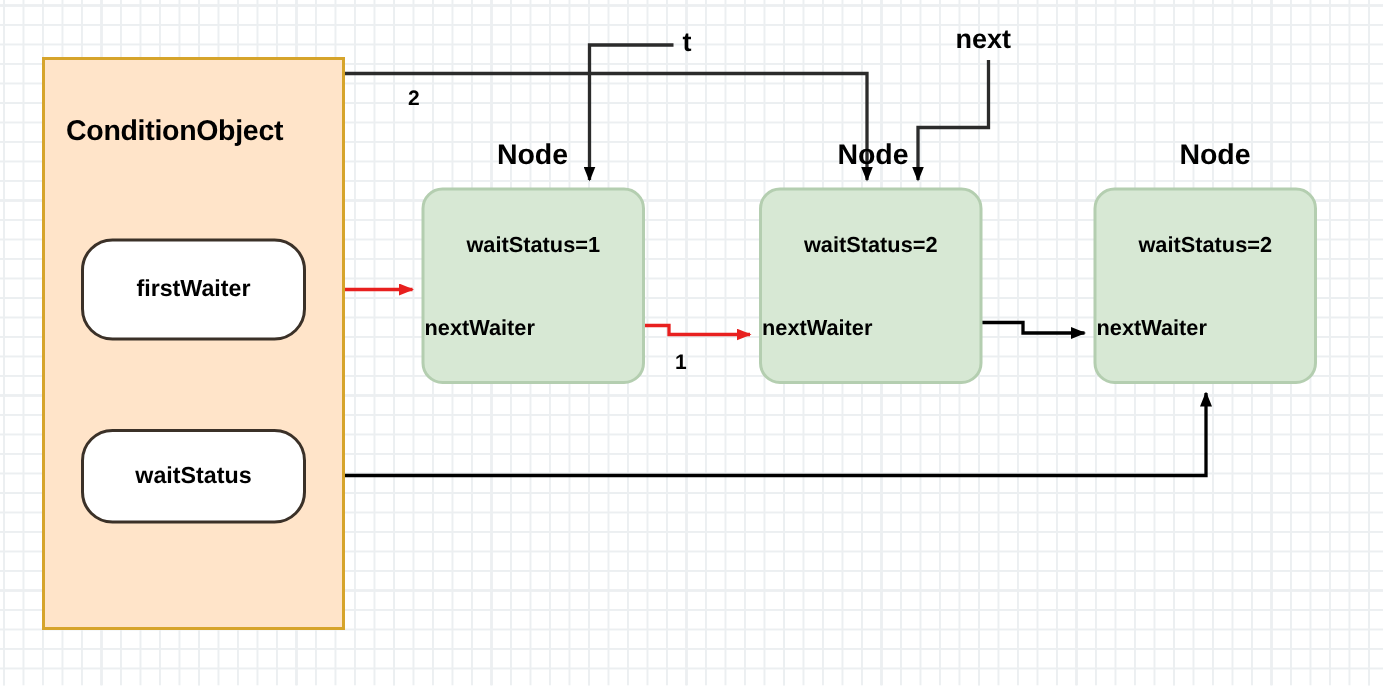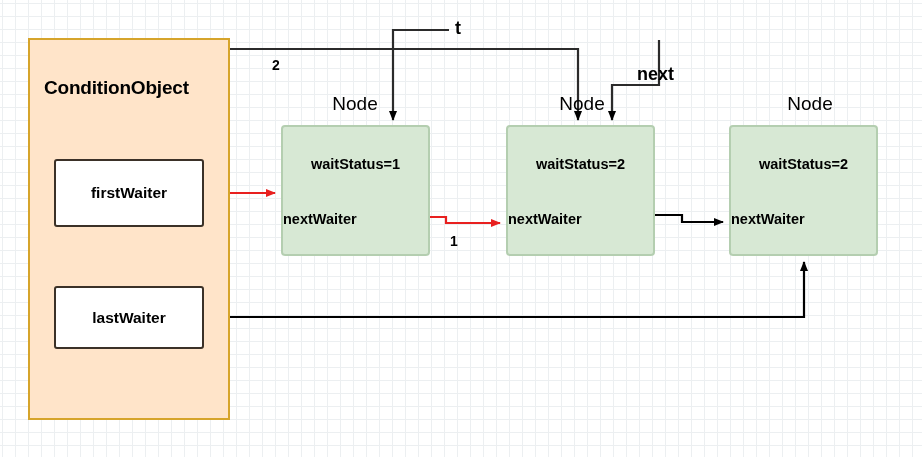--- a/index.html
+++ b/index.html
@@ -45,37 +45,37 @@
     font-size: 19px;
     font-weight: bold;
     color: #000000;
     letter-spacing: -0.2px;
     white-space: nowrap;
   }
   .waiter-box {
     position: absolute;
     background: #ffffff;
     border: 2px solid #3b3128;
-    border-radius: 3px;
+    border-radius: 21px;
     box-sizing: border-box;
     display: flex;
     align-items: center;
     justify-content: center;
     font-size: 15.5px;
     font-weight: bold;
     color: #000000;
   }
   #first-waiter-box { left: 54px; top: 159px; width: 150px; height: 68px; }
   #last-waiter-box  { left: 54px; top: 286px; width: 150px; height: 63px; }
 
   .node-box {
     position: absolute;
     background: #d7e8d4;
     border: 2px solid #b4ceb0;
-    border-radius: 4px;
+    border-radius: 14px;
     box-sizing: border-box;
     width: 149px;
     height: 131px;
     top: 125px;
   }
   #node-box-1 { left: 281px; }
   #node-box-2 { left: 506px; }
   #node-box-3 { left: 729px; }
 
   .node-ws {
@@ -95,37 +95,37 @@
     width: 100%;
     text-align: left;
     font-size: 14.5px;
     font-weight: bold;
     color: #000000;
   }
   .node-caption {
     position: absolute;
     top: 93px;
     font-size: 19px;
-    font-weight: normal;
+    font-weight: bold;
     color: #000000;
     text-align: center;
     width: 120px;
   }
   #node-caption-1 { left: 295px; }
   #node-caption-2 { left: 522px; }
   #node-caption-3 { left: 750px; }
 
   .edge-label {
     position: absolute;
     font-size: 14px;
     font-weight: bold;
     color: #000000;
   }
   #label-t    { left: 455px; top: 18px; font-size: 18px; }
-  #label-next { left: 637px; top: 16px; font-size: 18px; margin-top: 48px; }
+  #label-next { left: 637px; top: 16px; font-size: 18px; }
   #label-2    { left: 272px; top: 57px; }
   #label-1    { left: 450px; top: 233px; }
 
   .watermark {
     position: absolute;
     right: 14px;
     bottom: 10px;
     font-size: 14px;
     color: #c3c8cc;
     letter-spacing: 0.4px;
@@ -177,21 +177,21 @@
   </svg>
 
   <div class="cond-container"></div>
   <div class="cond-title">ConditionObject</div>
 
   <div class="waiter-box" id="first-waiter-box">
     <span>firstWaiter</span>
   </div>
 
   <div class="waiter-box" id="last-waiter-box">
-    <span>lastWaiter</span>
+    <span>waitStatus</span>
   </div>
 
   <div class="node-box" id="node-box-1">
     <div class="node-ws">waitStatus=1</div>
     <div class="node-nw">nextWaiter</div>
   </div>
   <div class="node-box" id="node-box-2">
     <div class="node-ws">waitStatus=2</div>
     <div class="node-nw">nextWaiter</div>
   </div>

